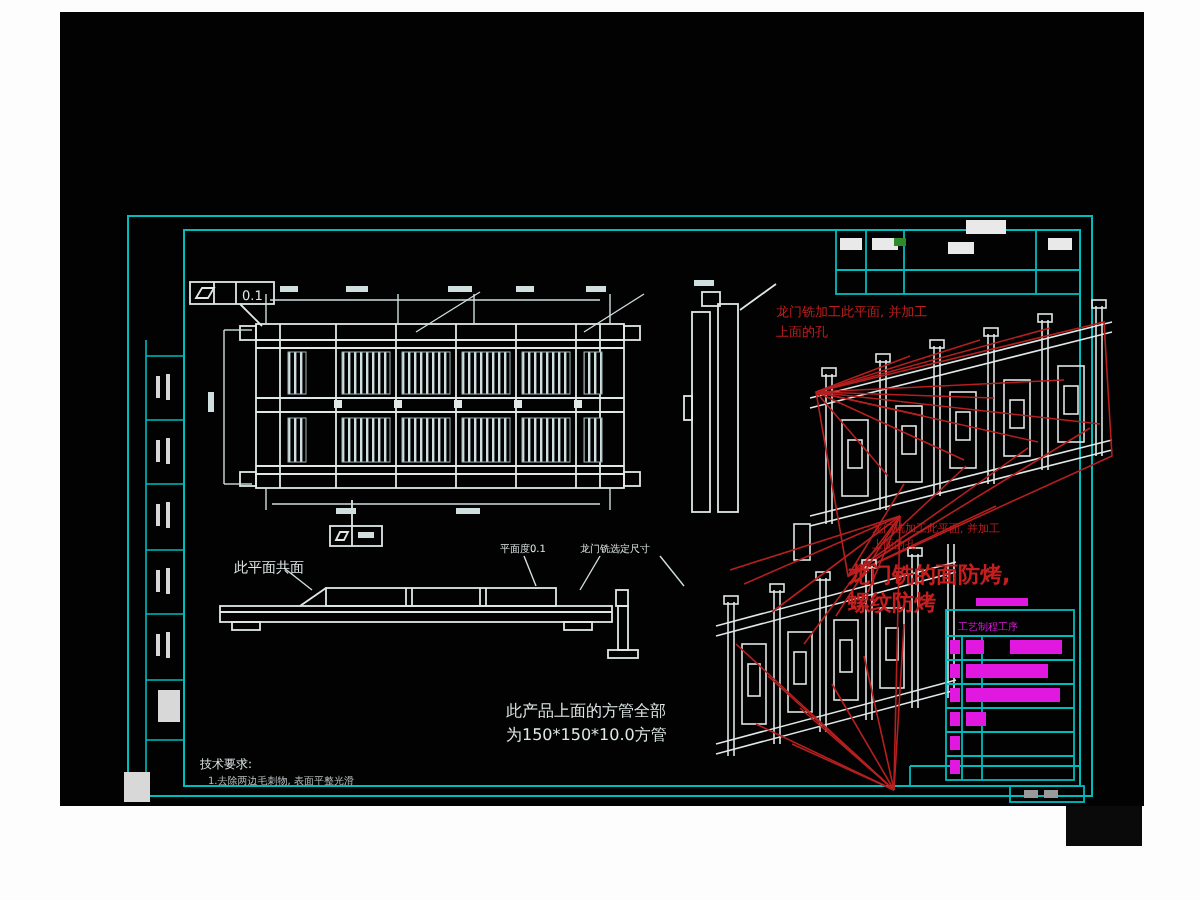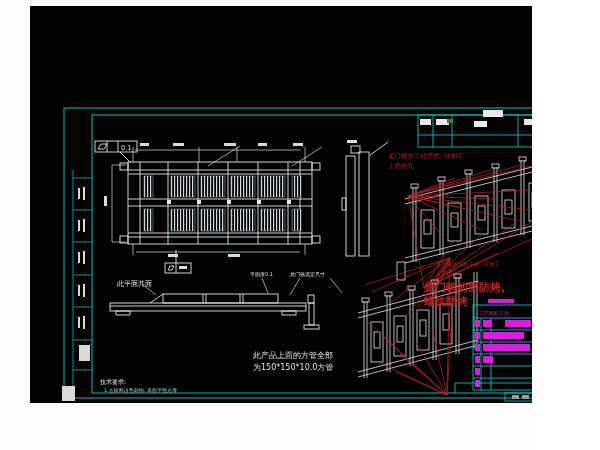--- a/index.html
+++ b/index.html
@@ -1,16 +1,16 @@
 <!DOCTYPE html>
 <html><head>
 <meta charset="utf-8">
 <style>
   html,body{margin:0;padding:0;background:#ffffff;}
-  .stage{position:relative;width:532px;height:450px;background:#fdfdfd;overflow:hidden;
+  .stage{position:relative;width:600px;height:450px;background:#fdfdfd;overflow:hidden;
          font-family:"DejaVu Sans",sans-serif;}
   svg{position:absolute;left:0;top:0;}
   text{font-family:"DejaVu Sans",sans-serif;}
 </style>
 </head>
 <body>
 
 <div class="stage">
 <svg width="600" height="450" viewBox="0 0 600 450">
   <defs>

